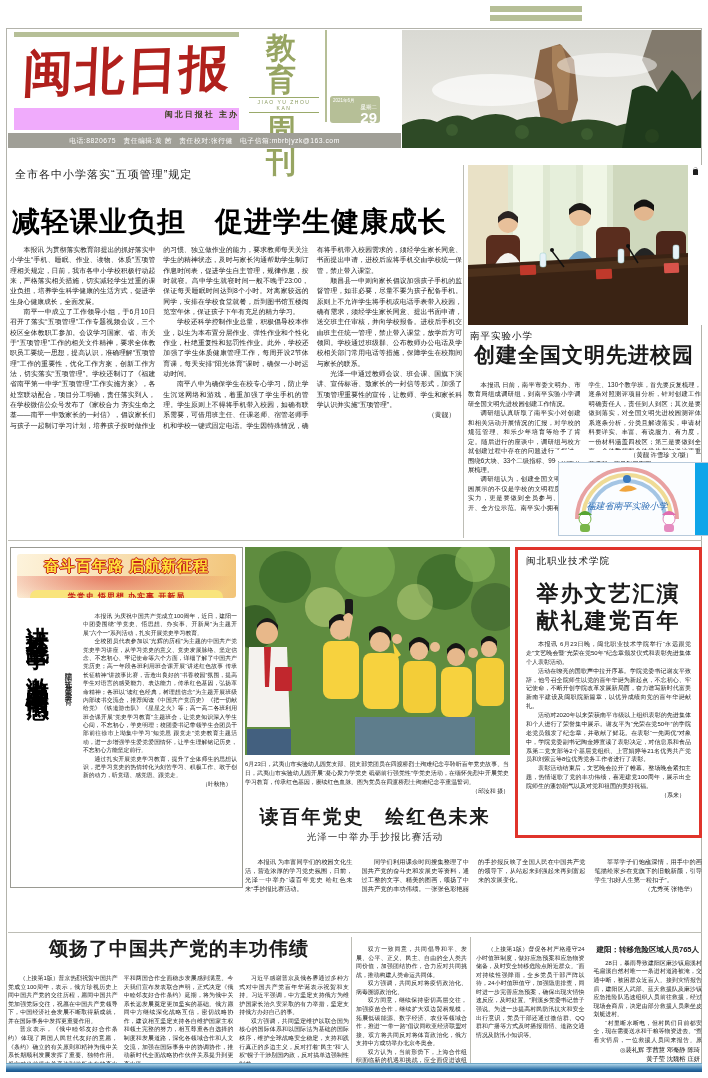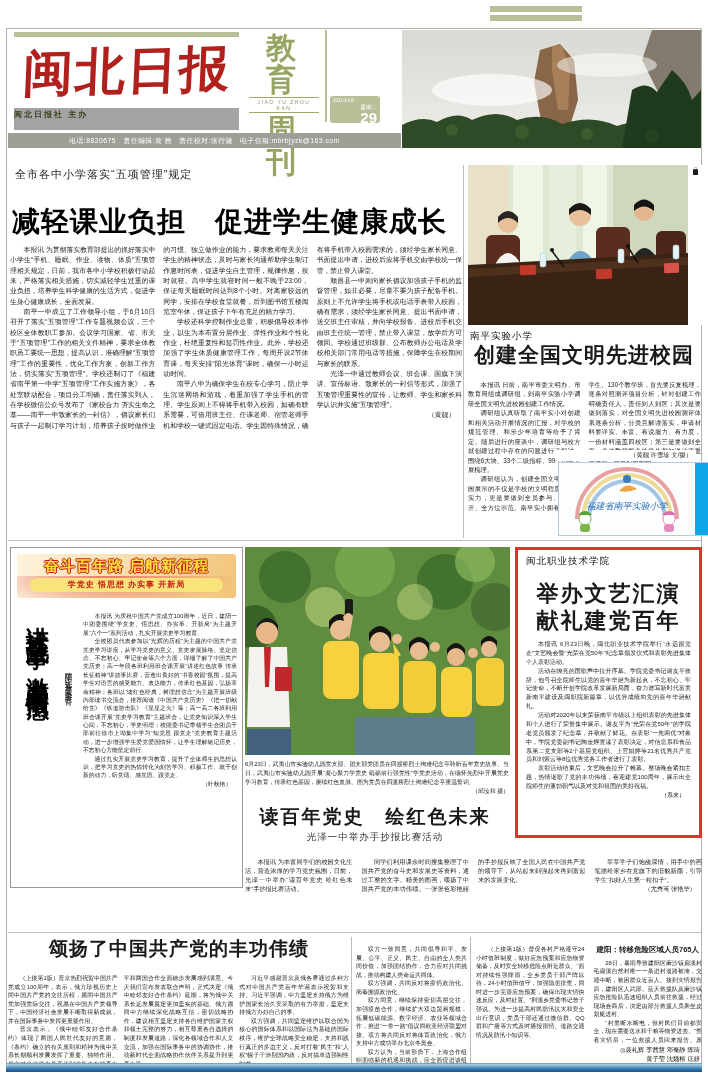--- a/index.html
+++ b/index.html
@@ -6,22 +6,22 @@
   html,body { background:#ffffff; }
   body { font-family:"Liberation Sans","DejaVu Sans",sans-serif; color:#1a1a1a; }
   .sheet { position:relative; width:708px; height:1078px; background:#fff; overflow:hidden; }
   .frame { position:absolute; left:6px; top:28px; width:696px; height:1044px; border:1px solid #b3b3ab; pointer-events:none; }
 
   
   .deco-bar { position:absolute; background:#b6bf97; }
   .masthead-title { position:absolute; left:16px; top:36px; width:222px; height:70px;
     font-size:50px; font-weight:bold; color:#b0201c; letter-spacing:2px; line-height:70px;
     transform:rotate(-1.5deg) skewX(-4deg); text-align:center; font-family:"DejaVu Serif","Liberation Serif",serif; }
-  .organizer-bar { position:absolute; left:14px; top:108px; width:225px; height:22px; background:#a3a3a3;
-    font-size:8px; font-weight:bold; color:#3d4020; text-align:left; line-height:13px; letter-spacing:2px; }
+  .organizer-bar { position:absolute; left:14px; top:108px; width:225px; height:22px; background:#f0abfc;
+    font-size:8px; font-weight:bold; color:#3d4020; text-align:right; line-height:13px; letter-spacing:2px; }
   .weekly-box { position:absolute; left:243px; top:30px; width:84px; height:92px; border-right:2px solid #b6bf97; padding:2px 6px 0 6px; text-align:center; }
   .weekly-char { font-size:30px; font-weight:900; color:#97a562; letter-spacing:6px; line-height:32px; }
   .weekly-pinyin { font-size:5px; color:#8a9a60; letter-spacing:1.5px; border-top:1px solid #9aaa6a; border-bottom:1px solid #9aaa6a; padding:1px 0; margin:1px 0; }
   .date-badge { position:absolute; left:330px; top:96px; width:50px; height:27px; background:#b6bf97; border-radius:3px; color:#fff; padding:2px 3px; }
   .date-line1 { font-size:4.5px; line-height:5px; }
   .date-line2 { display:flex; align-items:flex-end;flex-direction:column; }
   .date-week { font-size:5.5px; line-height:8px; }
   .date-day { font-size:15px; font-weight:bold; line-height:14px; margin-left:2px; }
   .date-ri { font-size:5.5px; line-height:8px; }
   .info-bar { position:absolute; left:8px; top:133px; width:393px; height:15px; background:#a09f97;
@@ -48,21 +48,21 @@
   #campus-body { left:468px; top:372px; width:233px; height:166px; column-count:2; column-gap:8px; font-size:6.3px; line-height:1.5; }
   .byline-overlay { position:absolute; left:556px; top:450px; width:140px; background:#fff; text-align:right; font-size:6.3px; padding:1px 4px; }
   .logo-box { position:absolute; left:558px; top:462px; width:156px; height:74px; border:1px solid #b8cadb; background:#0ea5e9; overflow:hidden; }
 
   
   .left-box { position:absolute; left:10px; top:547px; width:233px; height:341px; border:1px solid #9a9a92; background:#fff; }
   .banner { position:absolute; left:6px; top:6px; width:219px; height:44px; background:linear-gradient(100deg,#fdf3dc,#f6d9a4 60%,#f2c478); border-radius:3px; overflow:hidden; text-align:center; }
   .banner-swoosh { position:absolute; left:-10px; top:22px; width:250px; height:40px; background:radial-gradient(ellipse at 40% 0%, rgba(216,40,32,.55), rgba(216,40,32,0) 60%); }
   .banner-l1 { position:relative; font-size:15px; font-weight:900; color:#ffe23c; letter-spacing:1px; margin-top:3px;
     text-shadow:-1px 0 #c42017,1px 0 #c42017,0 -1px #c42017,0 1px #c42017; }
-  .banner-l2 { position:relative; margin:2px auto 0; width:193px; height:14px; background:#f9e47c; border-radius:7px;
+  .banner-l2 { position:relative; margin:14px auto 0; width:193px; height:14px; background:#f9e47c; border-radius:7px;
     font-size:8px; font-weight:bold; color:#c42017; line-height:14px; letter-spacing:1px; }
   .v-headline { position:absolute; left:12px; top:60px; height:278px; writing-mode:vertical-rl; text-orientation:upright;
     font-size:23px; font-weight:900; letter-spacing:4px; color:#000; }
   .v-subtitle { position:absolute; left:52px; top:118px; height:215px; writing-mode:vertical-rl; text-orientation:upright;
     font-size:7.5px; color:#222; letter-spacing:2px; }
   #redleft-body { left:72px; top:56px; width:154px; height:280px; font-size:5.8px; line-height:1.45; }
 
   .photo-oath { position:absolute; left:245px; top:547px; width:265px; height:208px; overflow:hidden; }
   .caption-block { position:absolute; left:245px; top:760px; width:264px; font-size:5.9px; line-height:1.5; text-align:justify; color:#222; }
   .caption-block .cap-byline { float:right; }

